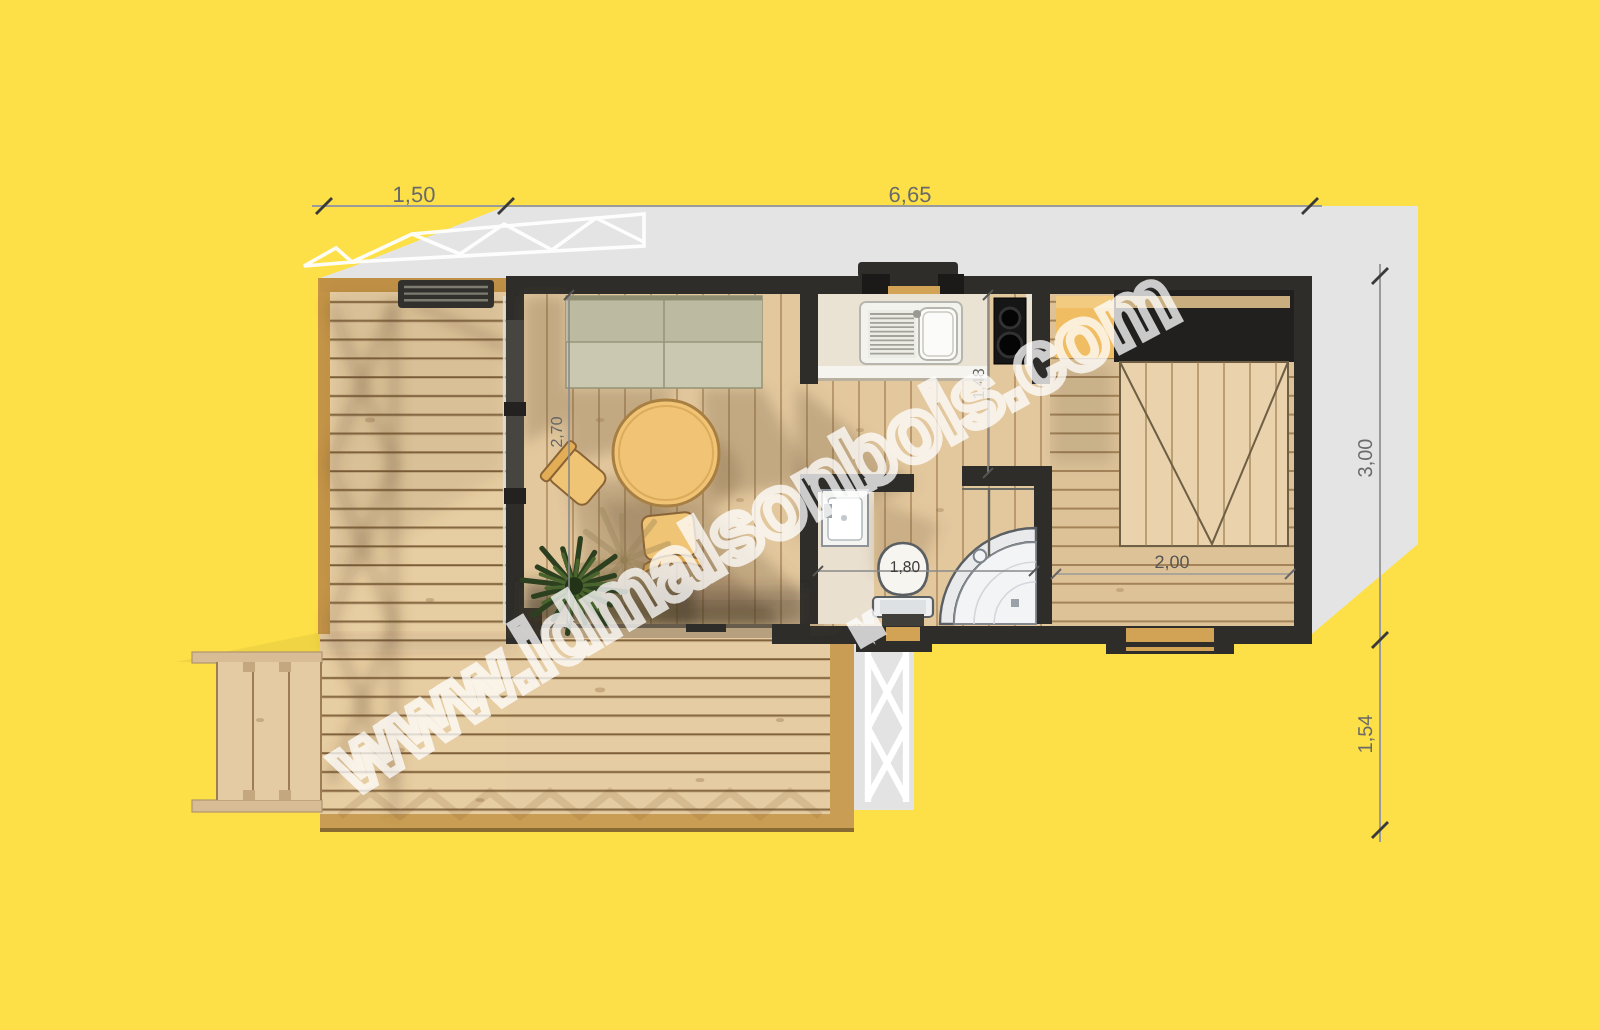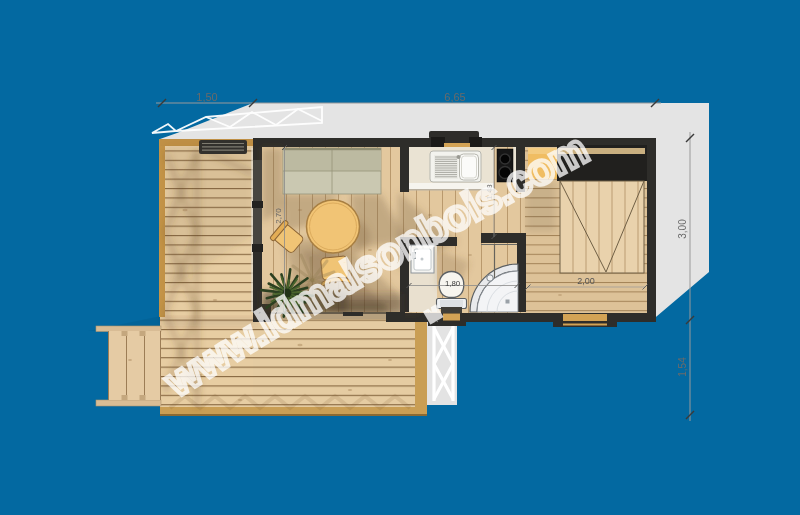--- a/index.html
+++ b/index.html
@@ -1,16 +1,16 @@
 <!DOCTYPE html>
 <html><head>
 <meta charset="utf-8">
 <style>
   html,body{margin:0;padding:0;background:#ffffff;}
-  .page{position:relative;width:800px;height:515px;overflow:hidden;background:#0369a1;
+  .page{position:relative;width:800px;height:515px;overflow:hidden;background:#fde047;
         font-family:"Liberation Sans", sans-serif;}
 </style>
 </head>
 <body>
 <div class="page">
 <svg width="800" height="515" viewBox="0 0 800 515">
 <defs>
   <pattern id="plankV" width="13" height="20" patternUnits="userSpaceOnUse">
     <line x1="0.5" y1="0" x2="0.5" y2="20" stroke="rgba(152,114,70,0.55)" stroke-width="1"></line>
   </pattern>

